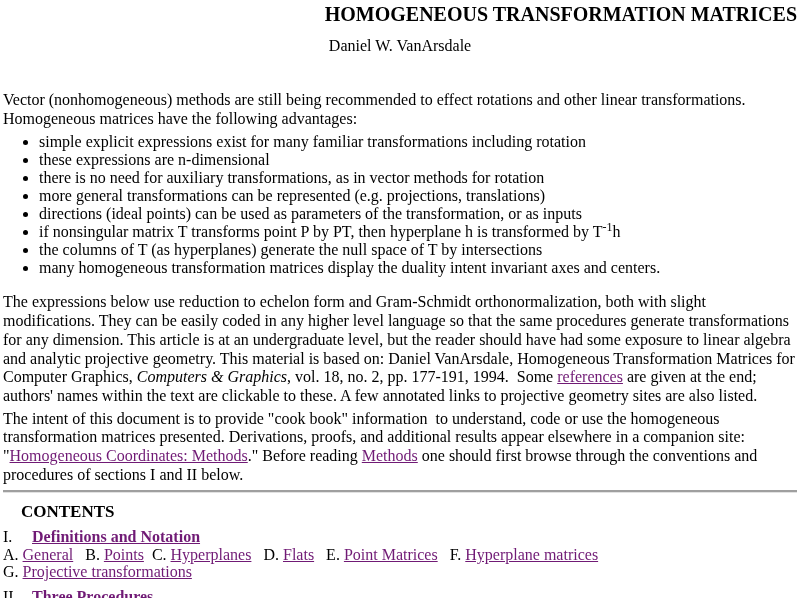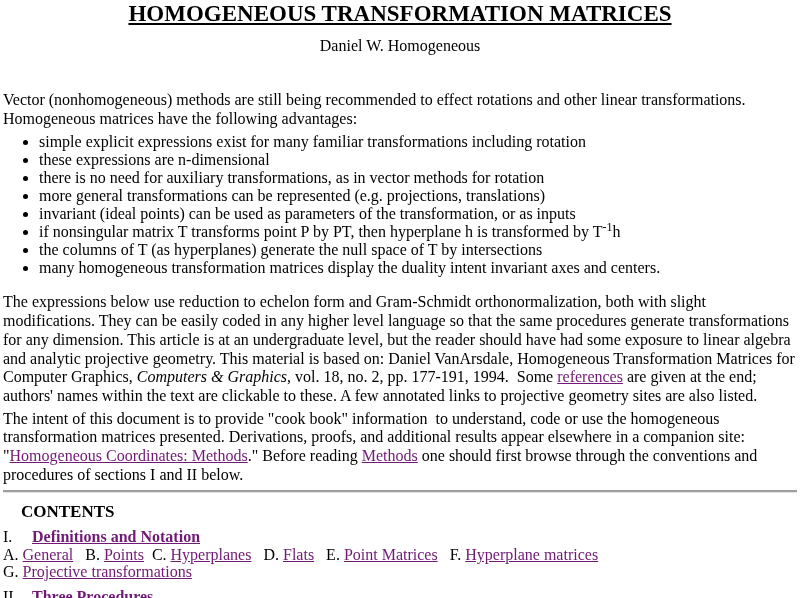--- a/index.html
+++ b/index.html
@@ -3,22 +3,22 @@
 <meta charset="utf-8">
 <style>
   html, body { margin:0; padding:0; background:#ffffff; }
   body {
     width:800px; height:598px; overflow:hidden; box-sizing:border-box;
     padding:0 3px; color:#000;
     font-family:"Liberation Serif","DejaVu Serif",serif;
     font-size:16px;
   }
   h1.page-title {
-    font-size:23px; line-height:22px; font-weight:bold;
-    text-align:center; margin:3px 0 0;text-decoration:underline;
+    font-size:20px; line-height:22px; font-weight:bold;
+    text-align:right; margin:3px 0 0;
   }
   p.author { text-align:center; margin:12px 0 0; line-height:18px; }
   p.para { margin:0; line-height:18.7px; white-space:pre-wrap; }
   #p1 { margin-top:36px; }
   #p2 { margin-top:6px; }
   #p3 { margin-top:4px; }
   ul.adv { margin:5px 0 16px; padding-left:36px; }
   ul.adv li { line-height:18px; }
   a { color:#701a75; text-decoration:underline; cursor:pointer; }
   a.sec { font-weight:bold; }
@@ -30,30 +30,30 @@
   }
   h2.contents { font-size:17px; line-height:19px; font-weight:bold; margin:9px 18px 0; }
   p.toc { margin:7px 0 0; line-height:17.4px; white-space:pre-wrap; }
   #toc2 { }
   .num { display:inline-block; width:29px; }
 </style>
 </head>
 <body>
 
 <h1 class="page-title">HOMOGENEOUS TRANSFORMATION MATRICES</h1>
-<p class="author">Daniel W. Homogeneous</p>
+<p class="author">Daniel W. VanArsdale</p>
 
 <p class="para" id="p1"><span>Vector (nonhomogeneous) methods are still being recommended to effect rotations and other linear transformations. Homogeneous matrices have the following advantages:</span></p>
 
 <ul class="adv">
   <li><span>simple explicit expressions exist for many familiar transformations including rotation</span></li>
   <li><span>these expressions are n-dimensional</span></li>
   <li><span>there is no need for auxiliary transformations, as in vector methods for rotation</span></li>
   <li><span>more general transformations can be represented (e.g. projections, translations)</span></li>
-  <li><span>invariant (ideal points) can be used as parameters of the transformation, or as inputs</span></li>
+  <li><span>directions (ideal points) can be used as parameters of the transformation, or as inputs</span></li>
   <li><span>if nonsingular matrix T transforms point P by PT, then hyperplane h is transformed by T</span><sup class="inv">-1</sup><span>h</span></li>
   <li><span>the columns of T (as hyperplanes) generate the null space of T by intersections</span></li>
   <li><span>many homogeneous transformation matrices display the duality intent invariant axes and centers.</span></li>
 </ul>
 
 <p class="para" id="p2"><span>The expressions below use reduction to echelon form and Gram-Schmidt orthonormalization, both with slight modifications. They can be easily coded in any higher level language so that the same procedures generate transformations for any dimension. This article is at an undergraduate level, but the reader should have had some exposure to linear algebra and analytic projective geometry. This material is based on: Daniel VanArsdale, Homogeneous Transformation Matrices for Computer Graphics, </span><i class="journal">Computers &amp; Graphics</i><span>, vol. 18, no. 2, pp. 177-191, 1994.  Some </span><a href="#">references</a><span> are given at the end; authors' names within the text are clickable to these. A few annotated links to projective geometry sites are also listed.</span></p>
 
 <p class="para" id="p3"><span>The intent of this document is to provide "cook book" information  to understand, code or use the homogeneous transformation matrices presented. Derivations, proofs, and additional results appear elsewhere in a companion site: "</span><a href="#">Homogeneous Coordinates: Methods</a><span>." Before reading </span><a href="#">Methods</a><span> one should first browse through the conventions and procedures of sections I and II below.</span></p>
 
 <hr class="rule">

